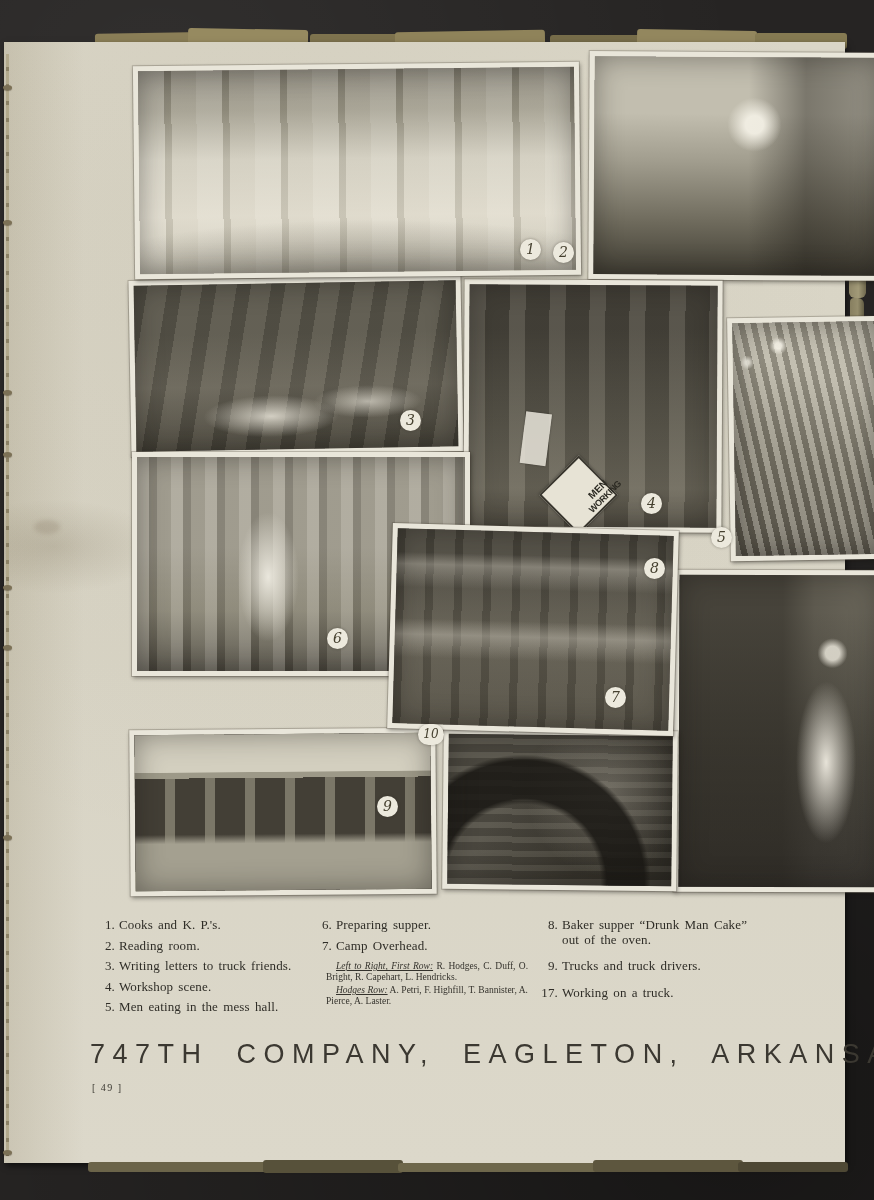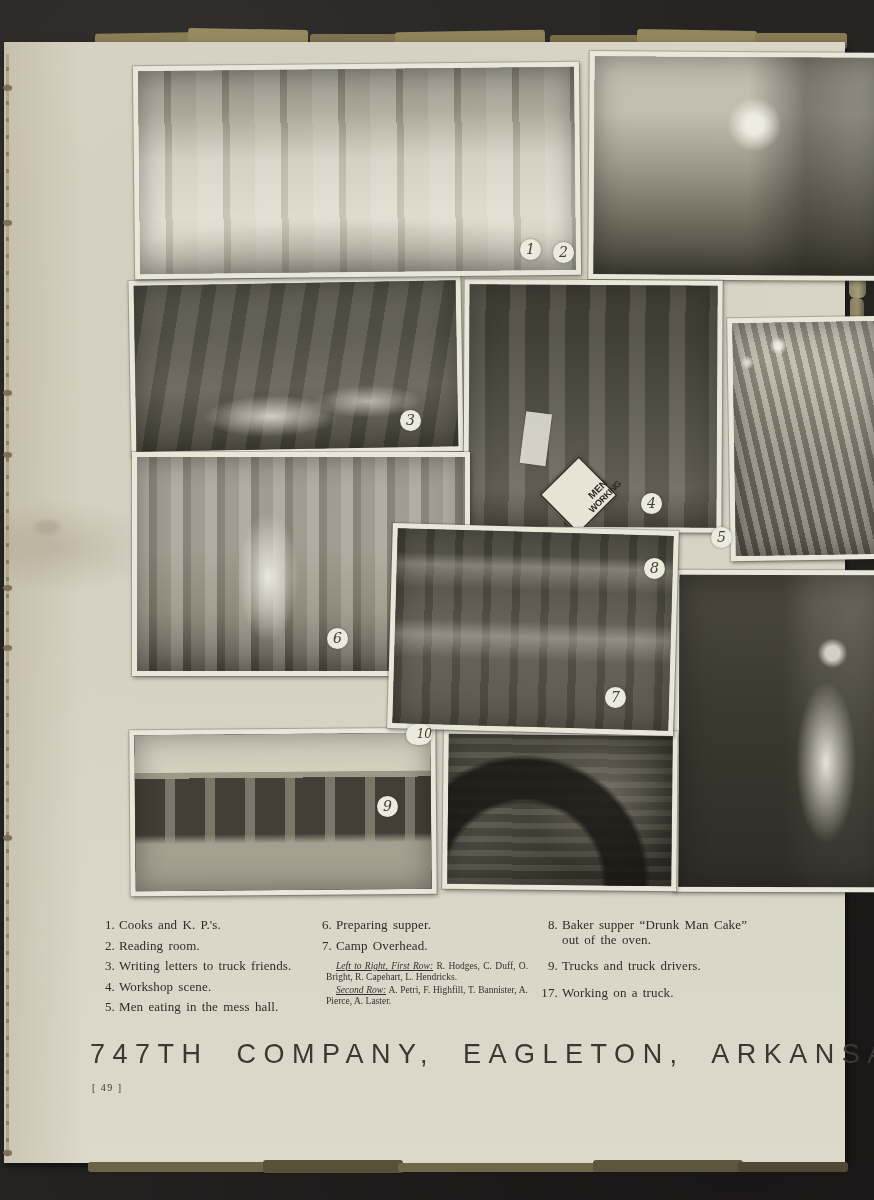--- a/index.html
+++ b/index.html
@@ -93,21 +93,21 @@
   .sign-label .l2{font-size:9px;letter-spacing:-.5px;}
   .sign-partial{position:absolute;left:54px;top:128px;width:26px;height:52px;background:rgba(233,229,218,.85);
     transform:rotate(7deg);box-shadow:0 0 2px rgba(0,0,0,.4);}
   
   .badge{position:absolute;width:21px;height:21px;border-radius:50%;background:#ece9dd;
     color:#45402f;font:italic 14px/21px "DejaVu Serif", serif;text-align:center;z-index:6;
     box-shadow:0 0 3px rgba(40,36,28,.4);}
   .b1{left:520px;top:239px;} .b2{left:553px;top:242px;} .b3{left:400px;top:410px;}
   .b4{left:641px;top:493px;} .b5{left:711px;top:527px;} .b6{left:327px;top:628px;}
   .b7{left:605px;top:687px;} .b8{left:644px;top:558px;} .b9{left:377px;top:796px;}
-  .b10{left:406px;top:724px;width:26px;border-radius:12px;font-size:12px;text-align:right;}
+  .b10{left:418px;top:724px;width:26px;border-radius:12px;font-size:12px;}
   
   .cap-col{position:absolute;z-index:4;color:#2f2d27;}
   .col1{left:95px;top:918px;width:222px;}
   .col2{left:312px;top:918px;width:226px;}
   .col3{left:538px;top:918px;width:215px;}
   .cap{position:relative;margin:0 0 6px;padding-left:24px;
     font:13px/14.5px "Liberation Serif", serif;word-spacing:.14em;letter-spacing:.01em;}
   .cap .num{position:absolute;left:0;width:20px;text-align:right;}
   .col3 .cap{margin-bottom:12px;}
   .detail{margin:8px 0 0 14px;width:202px;font:9.5px/11px "Liberation Serif", serif;
@@ -207,21 +207,21 @@
     <p class="cap"><span class="num">3.</span><span>Writing letters to truck friends.</span></p>
     <p class="cap"><span class="num">4.</span><span>Workshop scene.</span></p>
     <p class="cap"><span class="num">5.</span><span>Men eating in the mess hall.</span></p>
   </div>
 
   <div class="cap-col col2">
     <p class="cap"><span class="num">6.</span><span>Preparing supper.</span></p>
     <p class="cap"><span class="num">7.</span><span>Camp Overhead.</span></p>
     <div class="detail">
       <p><span class="lead">Left to Right, First Row:</span> <span>R. Hodges, C. Duff, O. Bright, R. Capehart, L. Hendricks.</span></p>
-      <p><span class="lead">Second Row:</span> <span>A. Petri, F. Highfill, T. Bannister, A. Pierce, A. Laster.</span></p>
+      <p><span class="lead">Hodges Row:</span> <span>A. Petri, F. Highfill, T. Bannister, A. Pierce, A. Laster.</span></p>
     </div>
   </div>
 
   <div class="cap-col col3">
     <p class="cap"><span class="num">8.</span><span>Baker supper “Drunk Man Cake” out of the oven.</span></p>
     <p class="cap"><span class="num">9.</span><span>Trucks and truck drivers.</span></p>
     <p class="cap"><span class="num">17.</span><span>Working on a truck.</span></p>
   </div>
 
   <h1 class="title">747TH COMPANY, EAGLETON, ARKANSAS</h1>

